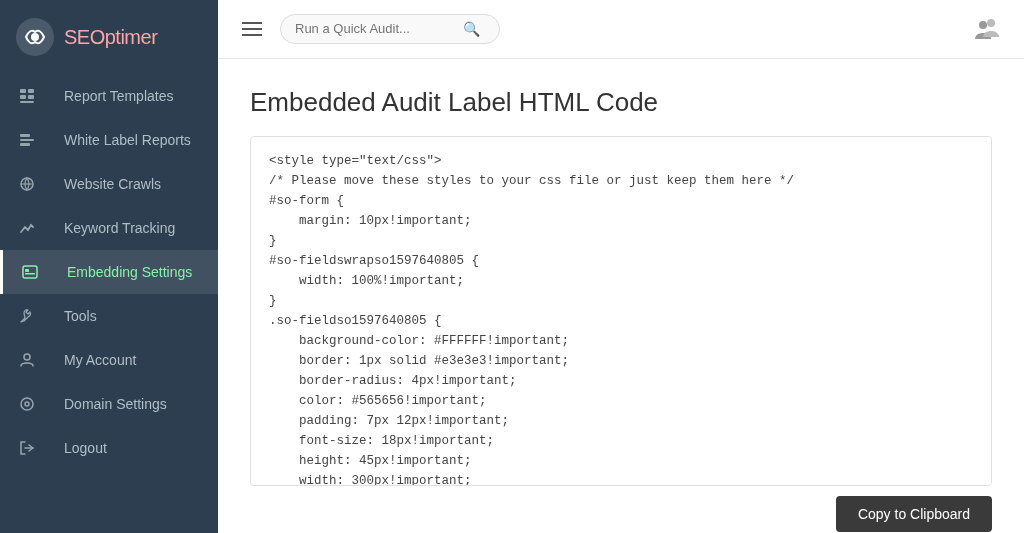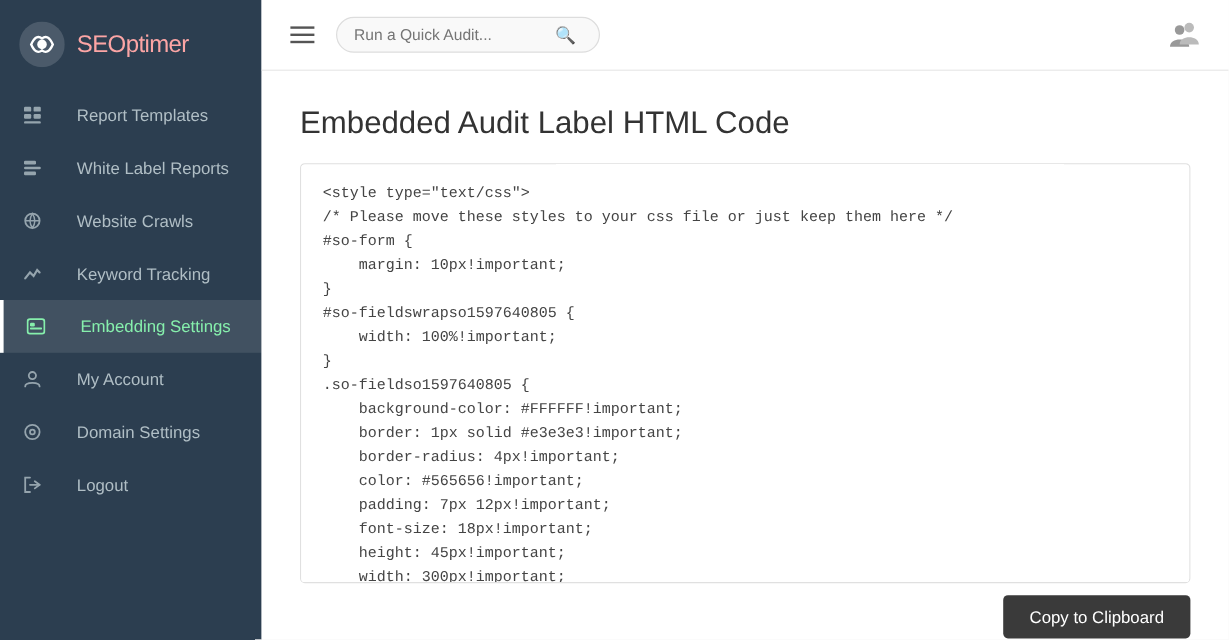--- a/index.html
+++ b/index.html
@@ -274,20 +274,28 @@
         <svg width="16" height="16" viewBox="0 0 16 16" fill="currentColor">
             <rect x="1" y="2" width="14" height="12" rx="2" fill="none" stroke="currentColor" stroke-width="1.5"></rect>
             <rect x="3" y="5" width="4" height="3" rx="1"></rect>
             <rect x="3" y="9" width="10" height="1.5" rx="0.5"></rect>
           </svg>
       </span>
       <span>Embedding Settings</span>
     </div>
 
 
+    <div class="nav-item">
+      <span class="nav-icon">
+        <svg width="16" height="16" viewBox="0 0 16 16" fill="currentColor">
+            <path d="M2 14 L6 10 L5 5 C5 3 7 1 9 2 L7 4 L8 5 L9 6 L11 4 C12 6 11 8 9 9 L5 13Z" fill="none" stroke="currentColor" stroke-width="1.3" stroke-linejoin="round"></path>
+          </svg>
+      </span>
+      <span>Tools</span>
+    </div>
 
     <div class="nav-item">
       <span class="nav-icon">
         <svg width="16" height="16" viewBox="0 0 16 16" fill="currentColor">
             <circle cx="8" cy="5" r="3" fill="none" stroke="currentColor" stroke-width="1.5"></circle>
             <path d="M2 14 C2 10 14 10 14 14" fill="none" stroke="currentColor" stroke-width="1.5" stroke-linecap="round"></path>
           </svg>
       </span>
       <span>My Account</span>
     </div>

